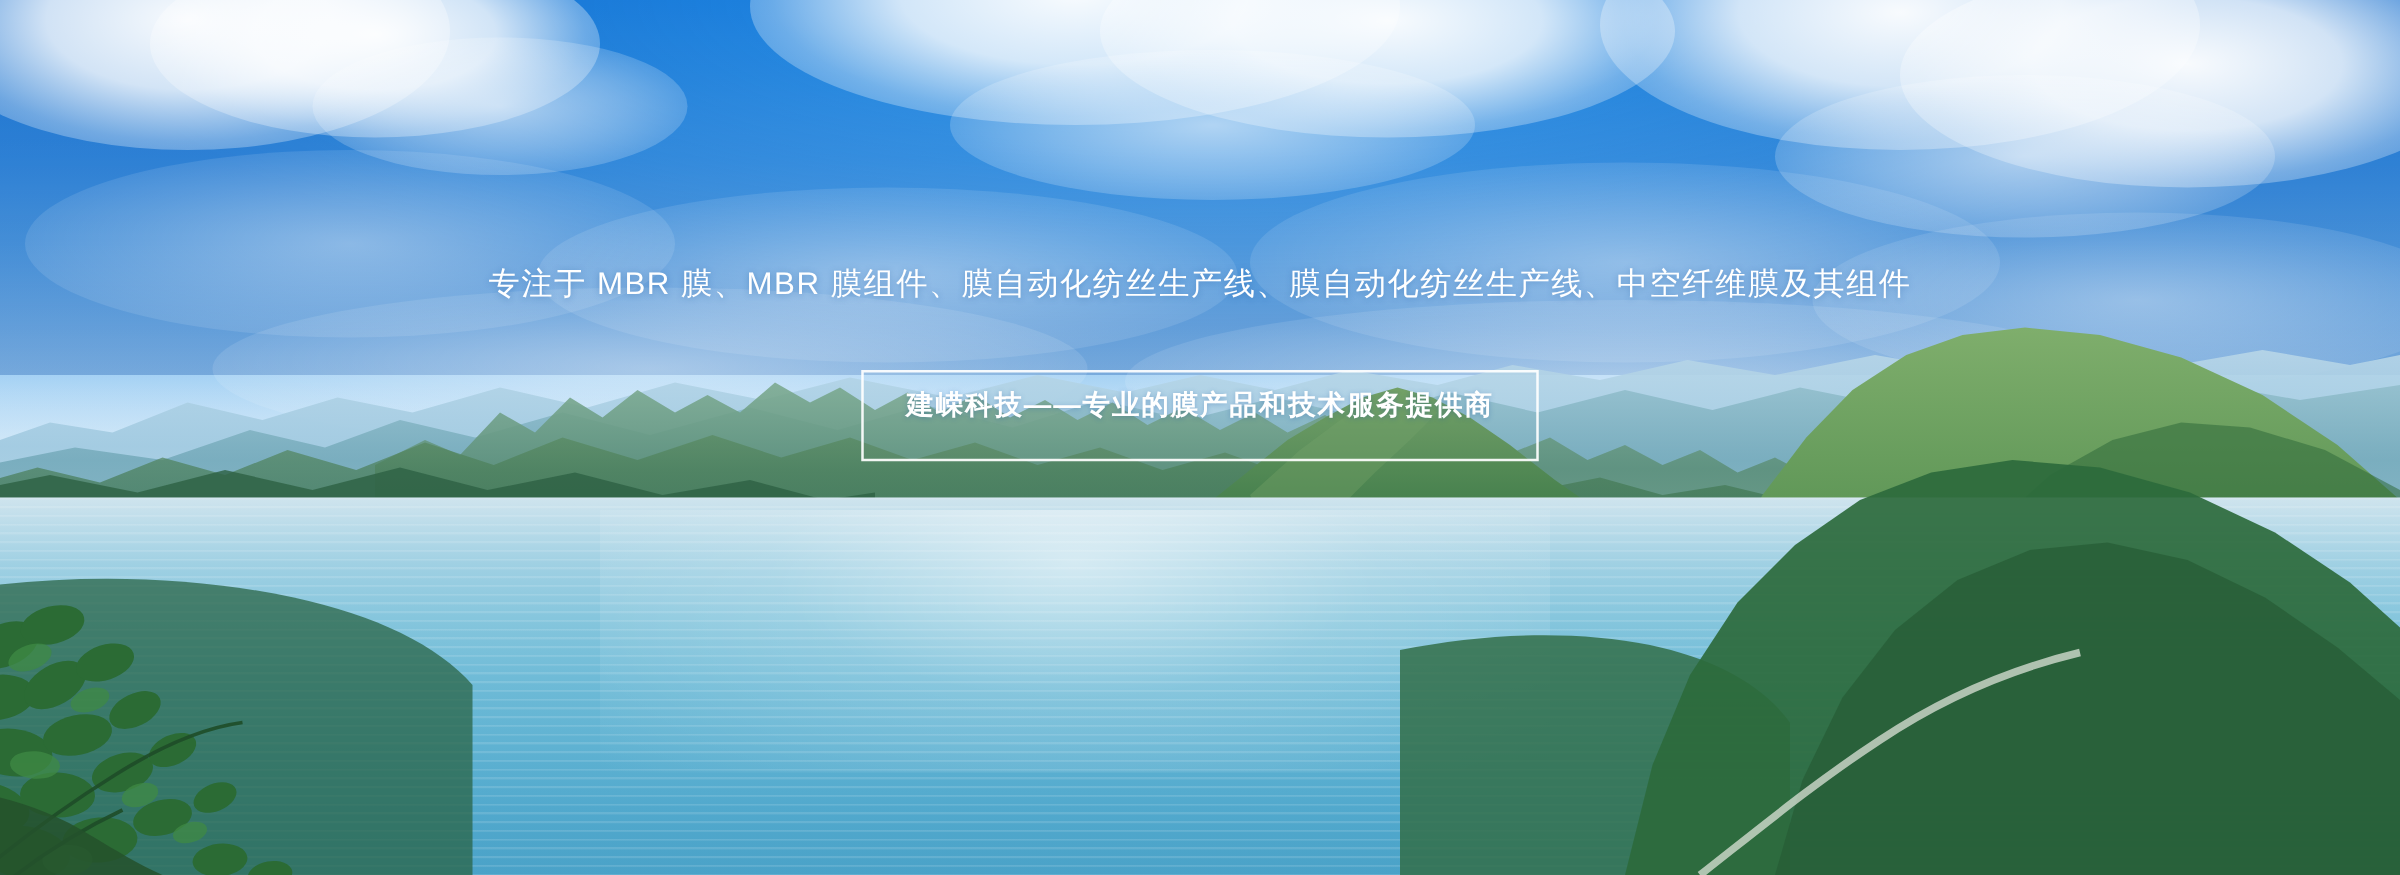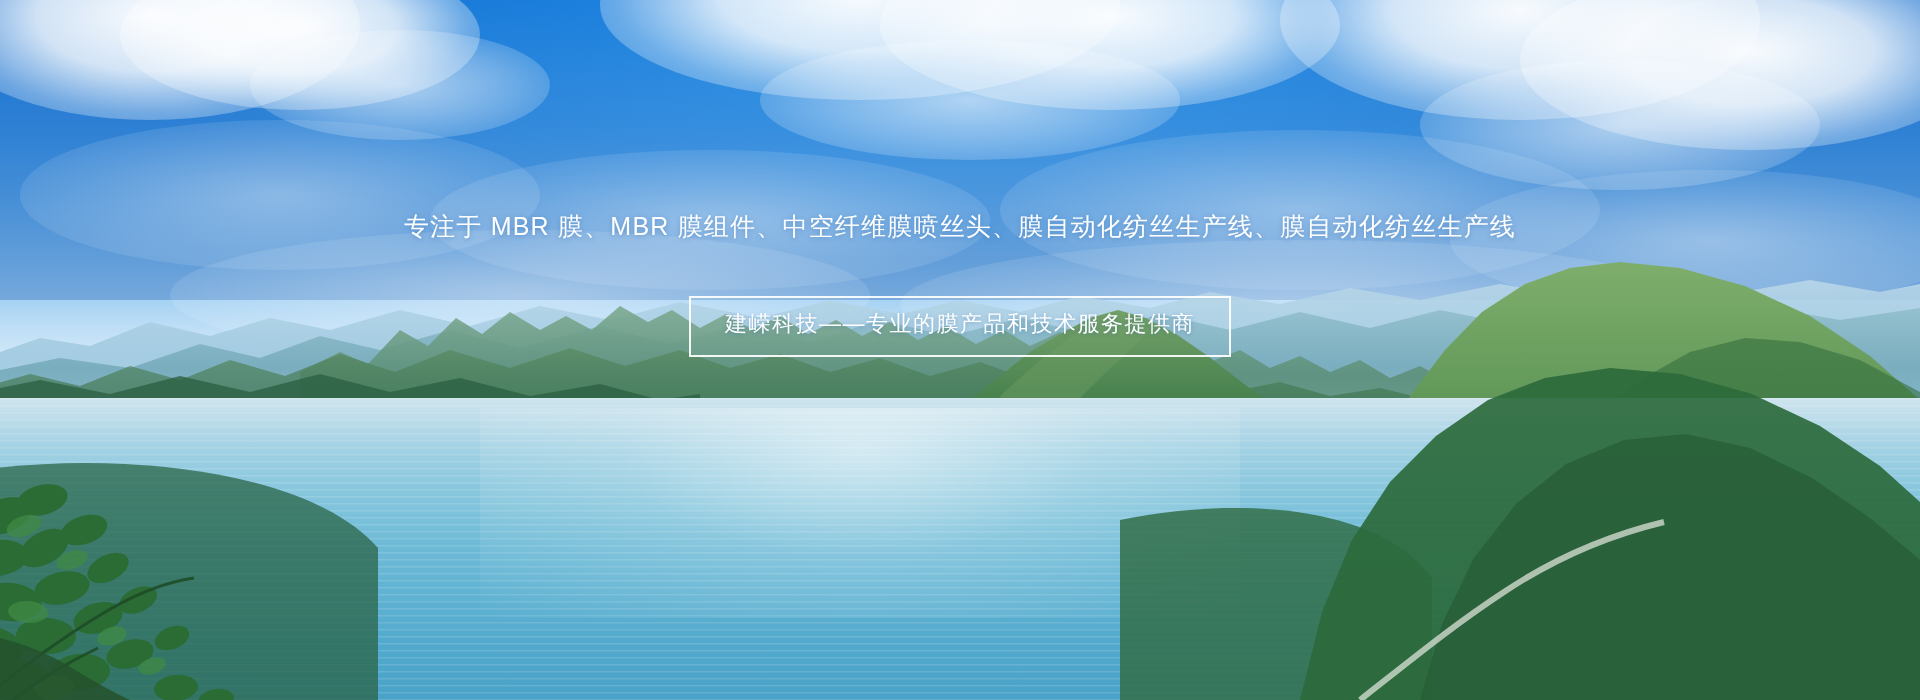--- a/index.html
+++ b/index.html
@@ -137,27 +137,28 @@
     white-space: nowrap;
     text-shadow: 0 1px 5px rgba(30,90,160,0.40);
   }
 
   .tagline-box {
     position: absolute;
     left: 50%;
     top: 296px;
     transform: translateX(-50%);
     border: 2px solid rgba(255,255,255,0.92);
-    padding: 11px 34px 16px 34px;
+    padding: 11px 34px 28px 34px;
     font-size: 22px;
     color: #ffffff;
     letter-spacing: 1.5px;
     white-space: nowrap;
     text-shadow: 0 1px 4px rgba(30,90,160,0.35);
     background: rgba(255,255,255,0.03);
+    font-weight: bold;
   }
 
   
   .foliage { position: absolute; z-index: 30; pointer-events: none; }
 </style>
 </head>
 <body>
 
 <div class="banner">
 
@@ -307,18 +308,18 @@
       <path d="M20,250 C52,224 84,204 118,188"></path>
     </g>
   </svg>
 
   <svg class="foliage" style="left:0; bottom:0; width:200px; height:120px;" viewBox="0 0 200 120">
     <path d="M0,120 L0,58 C24,64 50,74 72,88 C92,100 112,112 130,120 Z" fill="#24512c" opacity="0.85"></path>
   </svg>
 
   <div class="hero-text">
 
-    <div class="subtitle">专注于 MBR 膜、MBR 膜组件、中空纤维膜喷丝头、膜自动化纺丝生产线、膜自动化纺丝生产线</div>
+    <div class="subtitle">专注于 MBR 膜、MBR 膜组件、膜自动化纺丝生产线、膜自动化纺丝生产线、中空纤维膜及其组件</div>
 
     <div class="tagline-box">建嵘科技——专业的膜产品和技术服务提供商</div>
   </div>
 
 </div>
 
 </body></html>

